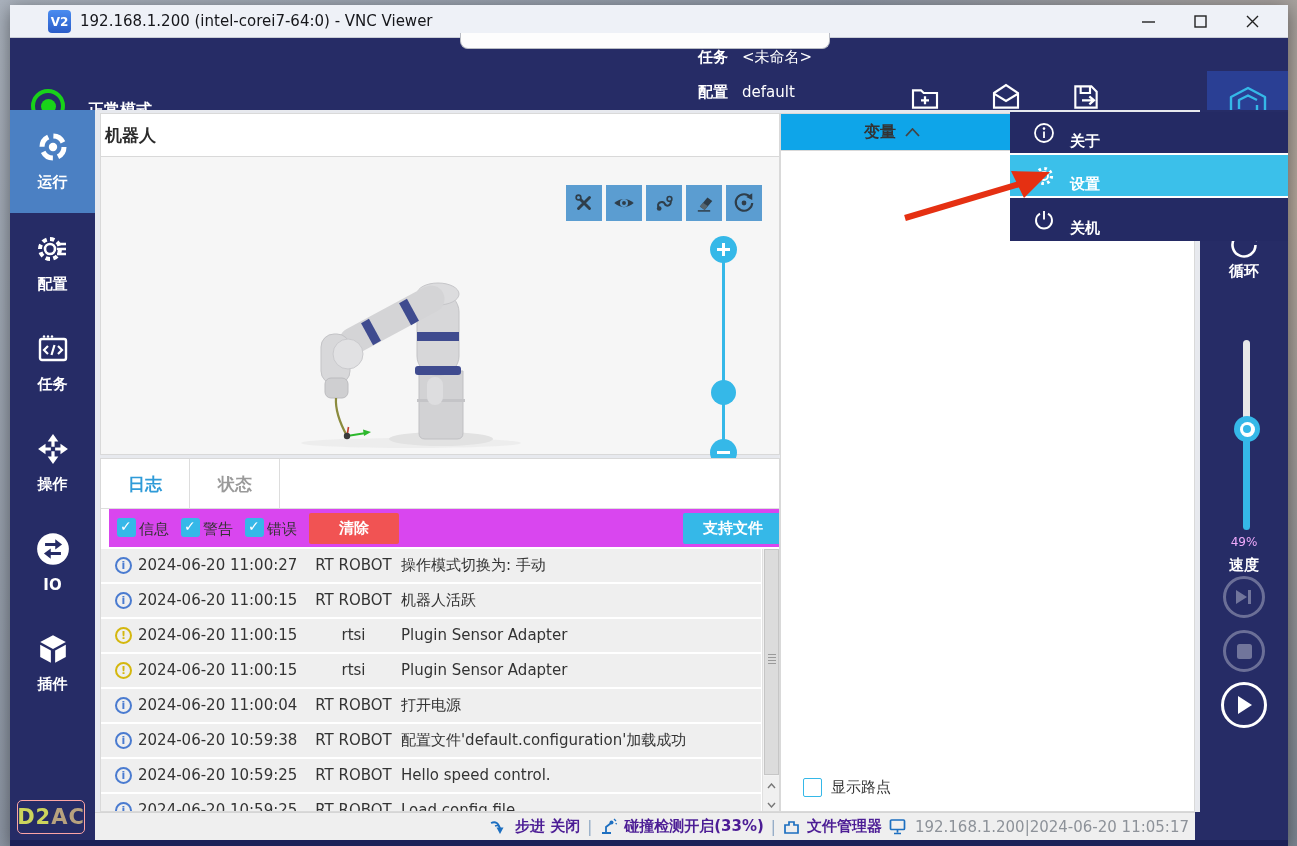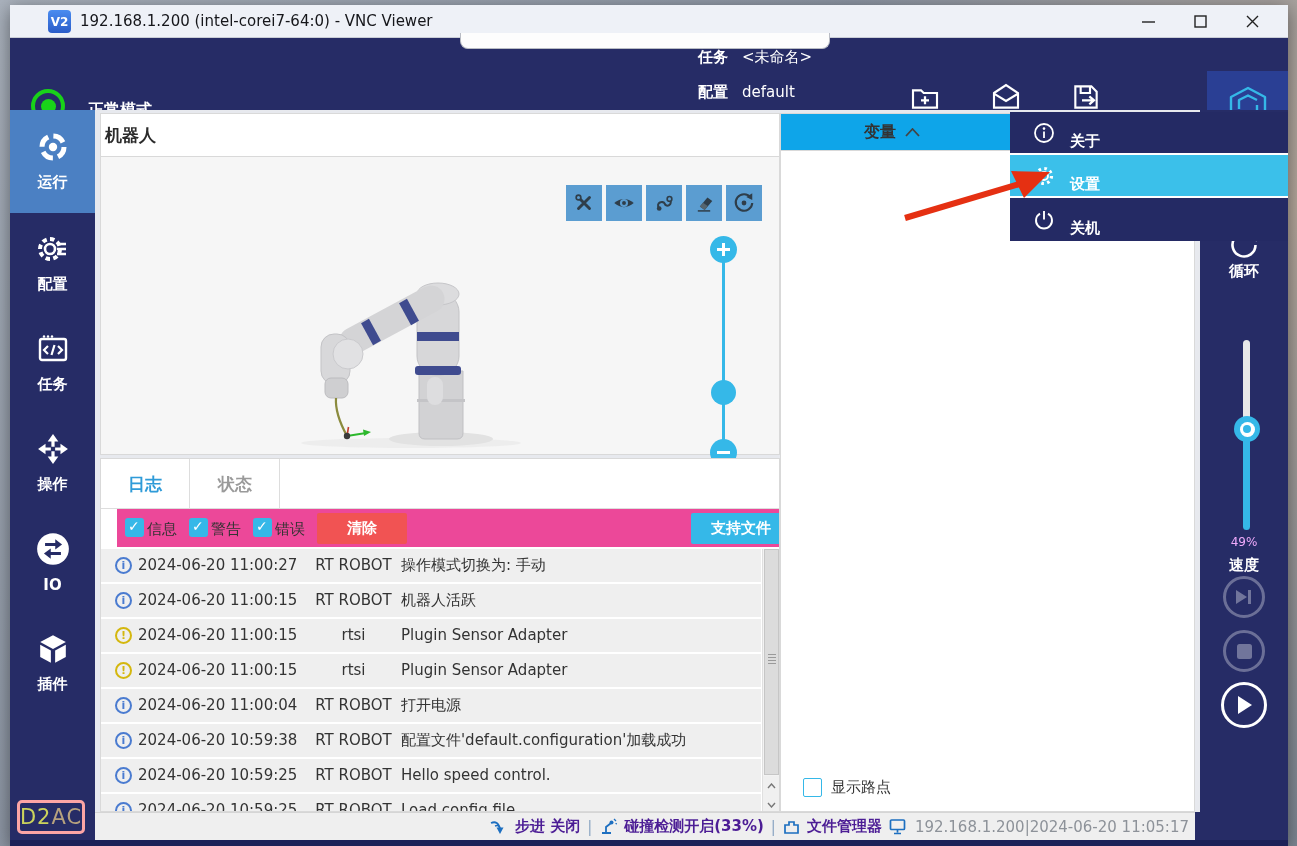--- a/index.html
+++ b/index.html
@@ -35,23 +35,23 @@
   .topbtn span { font-size:14px; }
   .logo-tile { position:absolute; left:1197px; top:33px; width:81px; height:72px; background:#2a3f94;
                display:flex; align-items:center; justify-content:center; }
 
   
   .sidebar { position:absolute; left:0; top:105px; width:85px; height:731px; background:#262c66; }
   .side-item { position:relative; width:85px; height:100px; display:flex; flex-direction:column;
                align-items:center; justify-content:center; gap:10px; color:#fff; }
   .side-item.active { background:#4b80c3; height:103px; }
   .side-item span { font-size:15px; font-weight:bold; }
-  .side-badge { position:absolute; left:7px; bottom:7px; width:68px; height:34px; border:3px solid #fca5a5;
+  .side-badge { position:absolute; left:7px; bottom:7px; width:68px; height:34px; border:1px solid #fca5a5;
                 border-radius:5px; display:flex; align-items:center; justify-content:center;
-                font-size:21px; font-weight:normal; letter-spacing:1px; }
+                font-size:21px; font-weight:bold; letter-spacing:1px; }
   .badge-l { color:#ccd45c; } .badge-r { color:#b7a27e; }
 
   
   .content-bg { position:absolute; left:85px; top:105px; width:1105px; height:702px; background:#e7e9ee; }
 
   
   .robot-title { position:absolute; left:90px; top:108px; width:680px; height:44px; background:#fff;
                  border:1px solid #d9d9d9; display:flex; align-items:center; padding-left:4px;
                  font-size:17px; font-weight:bold; color:#2b2b2b; }
   .view3d { position:absolute; left:90px; top:152px; width:680px; height:298px; background:#f6f6f6;
@@ -64,21 +64,21 @@
               display:flex; align-items:center; justify-content:center; }
   .zoom-handle { position:absolute; left:7px; top:144px; width:25px; height:25px; border-radius:50%; background:#35b8e8; }
 
   
   .logpanel { position:absolute; left:90px; top:453px; width:680px; height:354px; background:#fff;
               border:1px solid #d9d9d9; overflow:hidden; }
   .tabrow { position:absolute; left:0; top:0; width:678px; height:50px; border-bottom:1px solid #ddd; }
   .tab { position:absolute; top:0; height:50px; width:89px; border-right:1px solid #ddd;
          display:flex; align-items:center; justify-content:center; font-size:17px; font-weight:bold; }
   .tab.active { color:#2f9bd8; } .tab.idle { color:#9a9a9a; }
-  .filterrow { position:absolute; left:16px; top:50px; width:678px; height:38px; background:#ec4899; }
+  .filterrow { position:absolute; left:8px; top:50px; width:678px; height:38px; background:#d946ef; }
   .cb { position:absolute; width:19px; height:19px; border-radius:3px; top:9px; }
   .cb.checked { background:#35b8e8; }
   .cb.checked::after { content:"✓"; color:#fff; font-size:14px; position:absolute; left:3px; top:0px; }
   .cb-label { position:absolute; top:11px; font-size:15px; color:#333; }
   .btn-clear { position:absolute; left:200px; top:4px; width:90px; height:31px; background:#f15353;
                color:#fff; font-size:15px; font-weight:bold; display:flex; align-items:center;
                justify-content:center; border-radius:2px; }
   .btn-support { position:absolute; left:574px; top:4px; width:100px; height:31px; background:#35b8e8;
                  color:#fff; font-size:15px; font-weight:bold; display:flex; align-items:center;
                  justify-content:center; border-radius:2px; }

